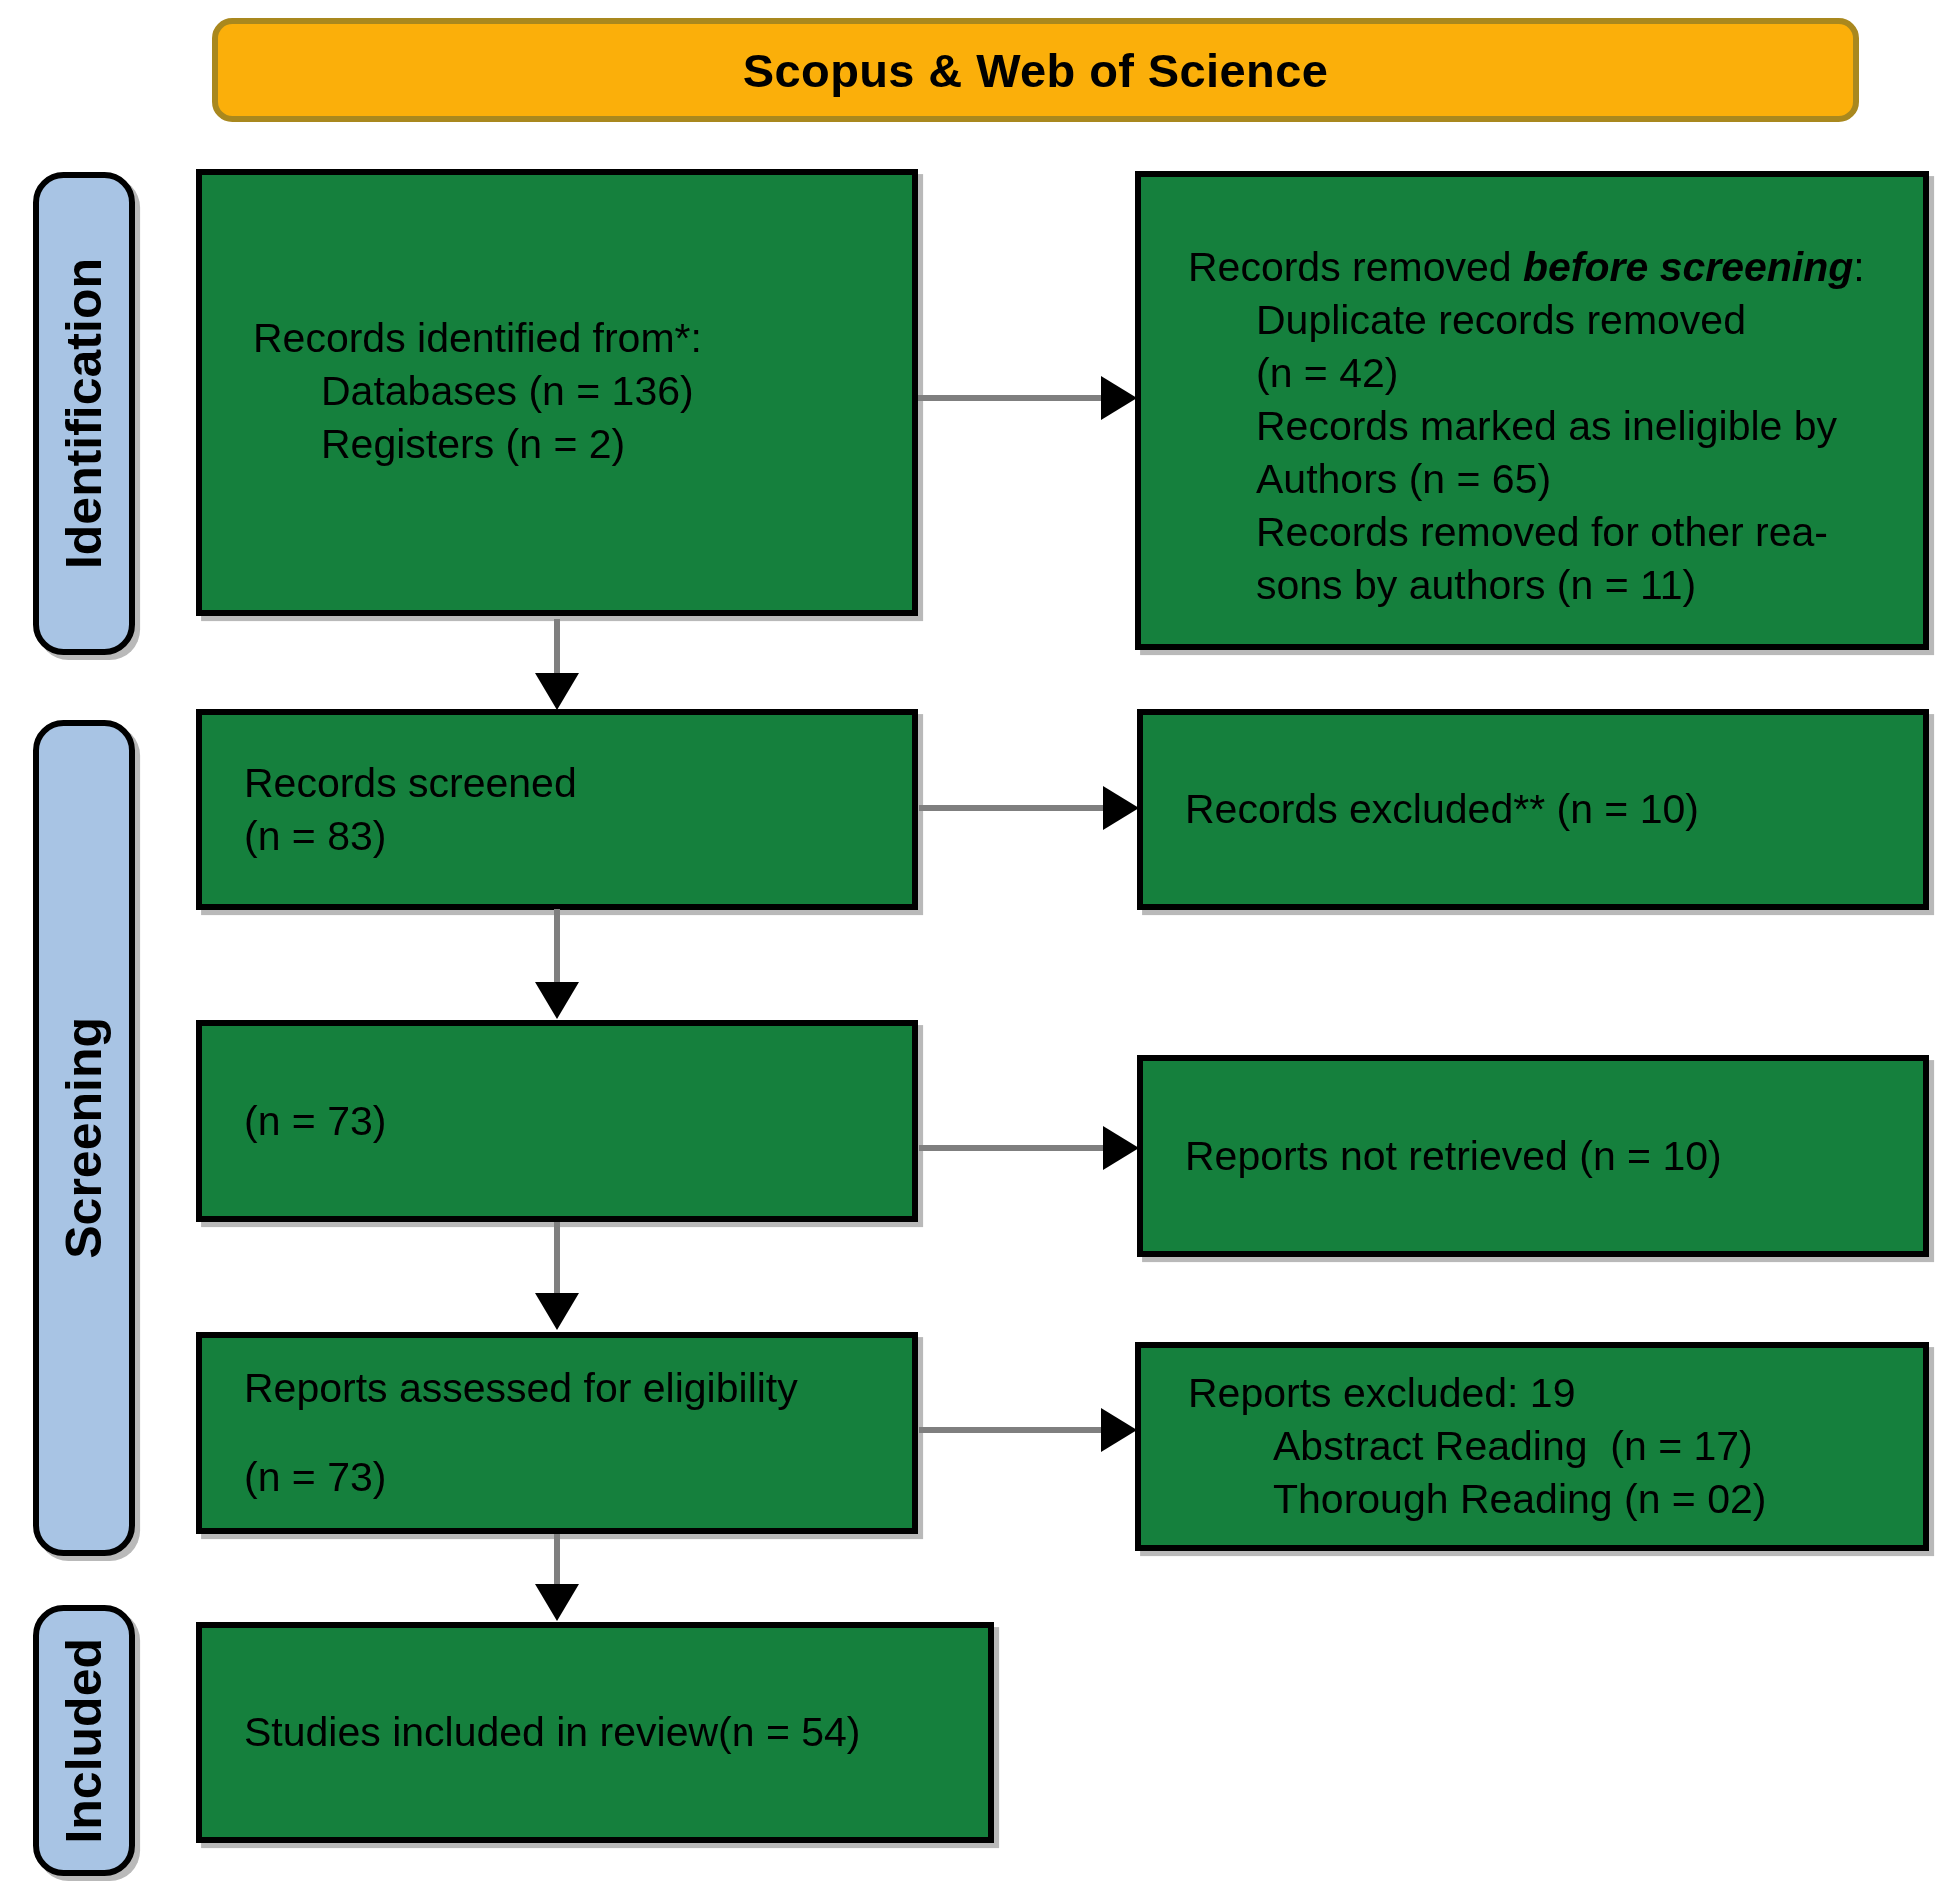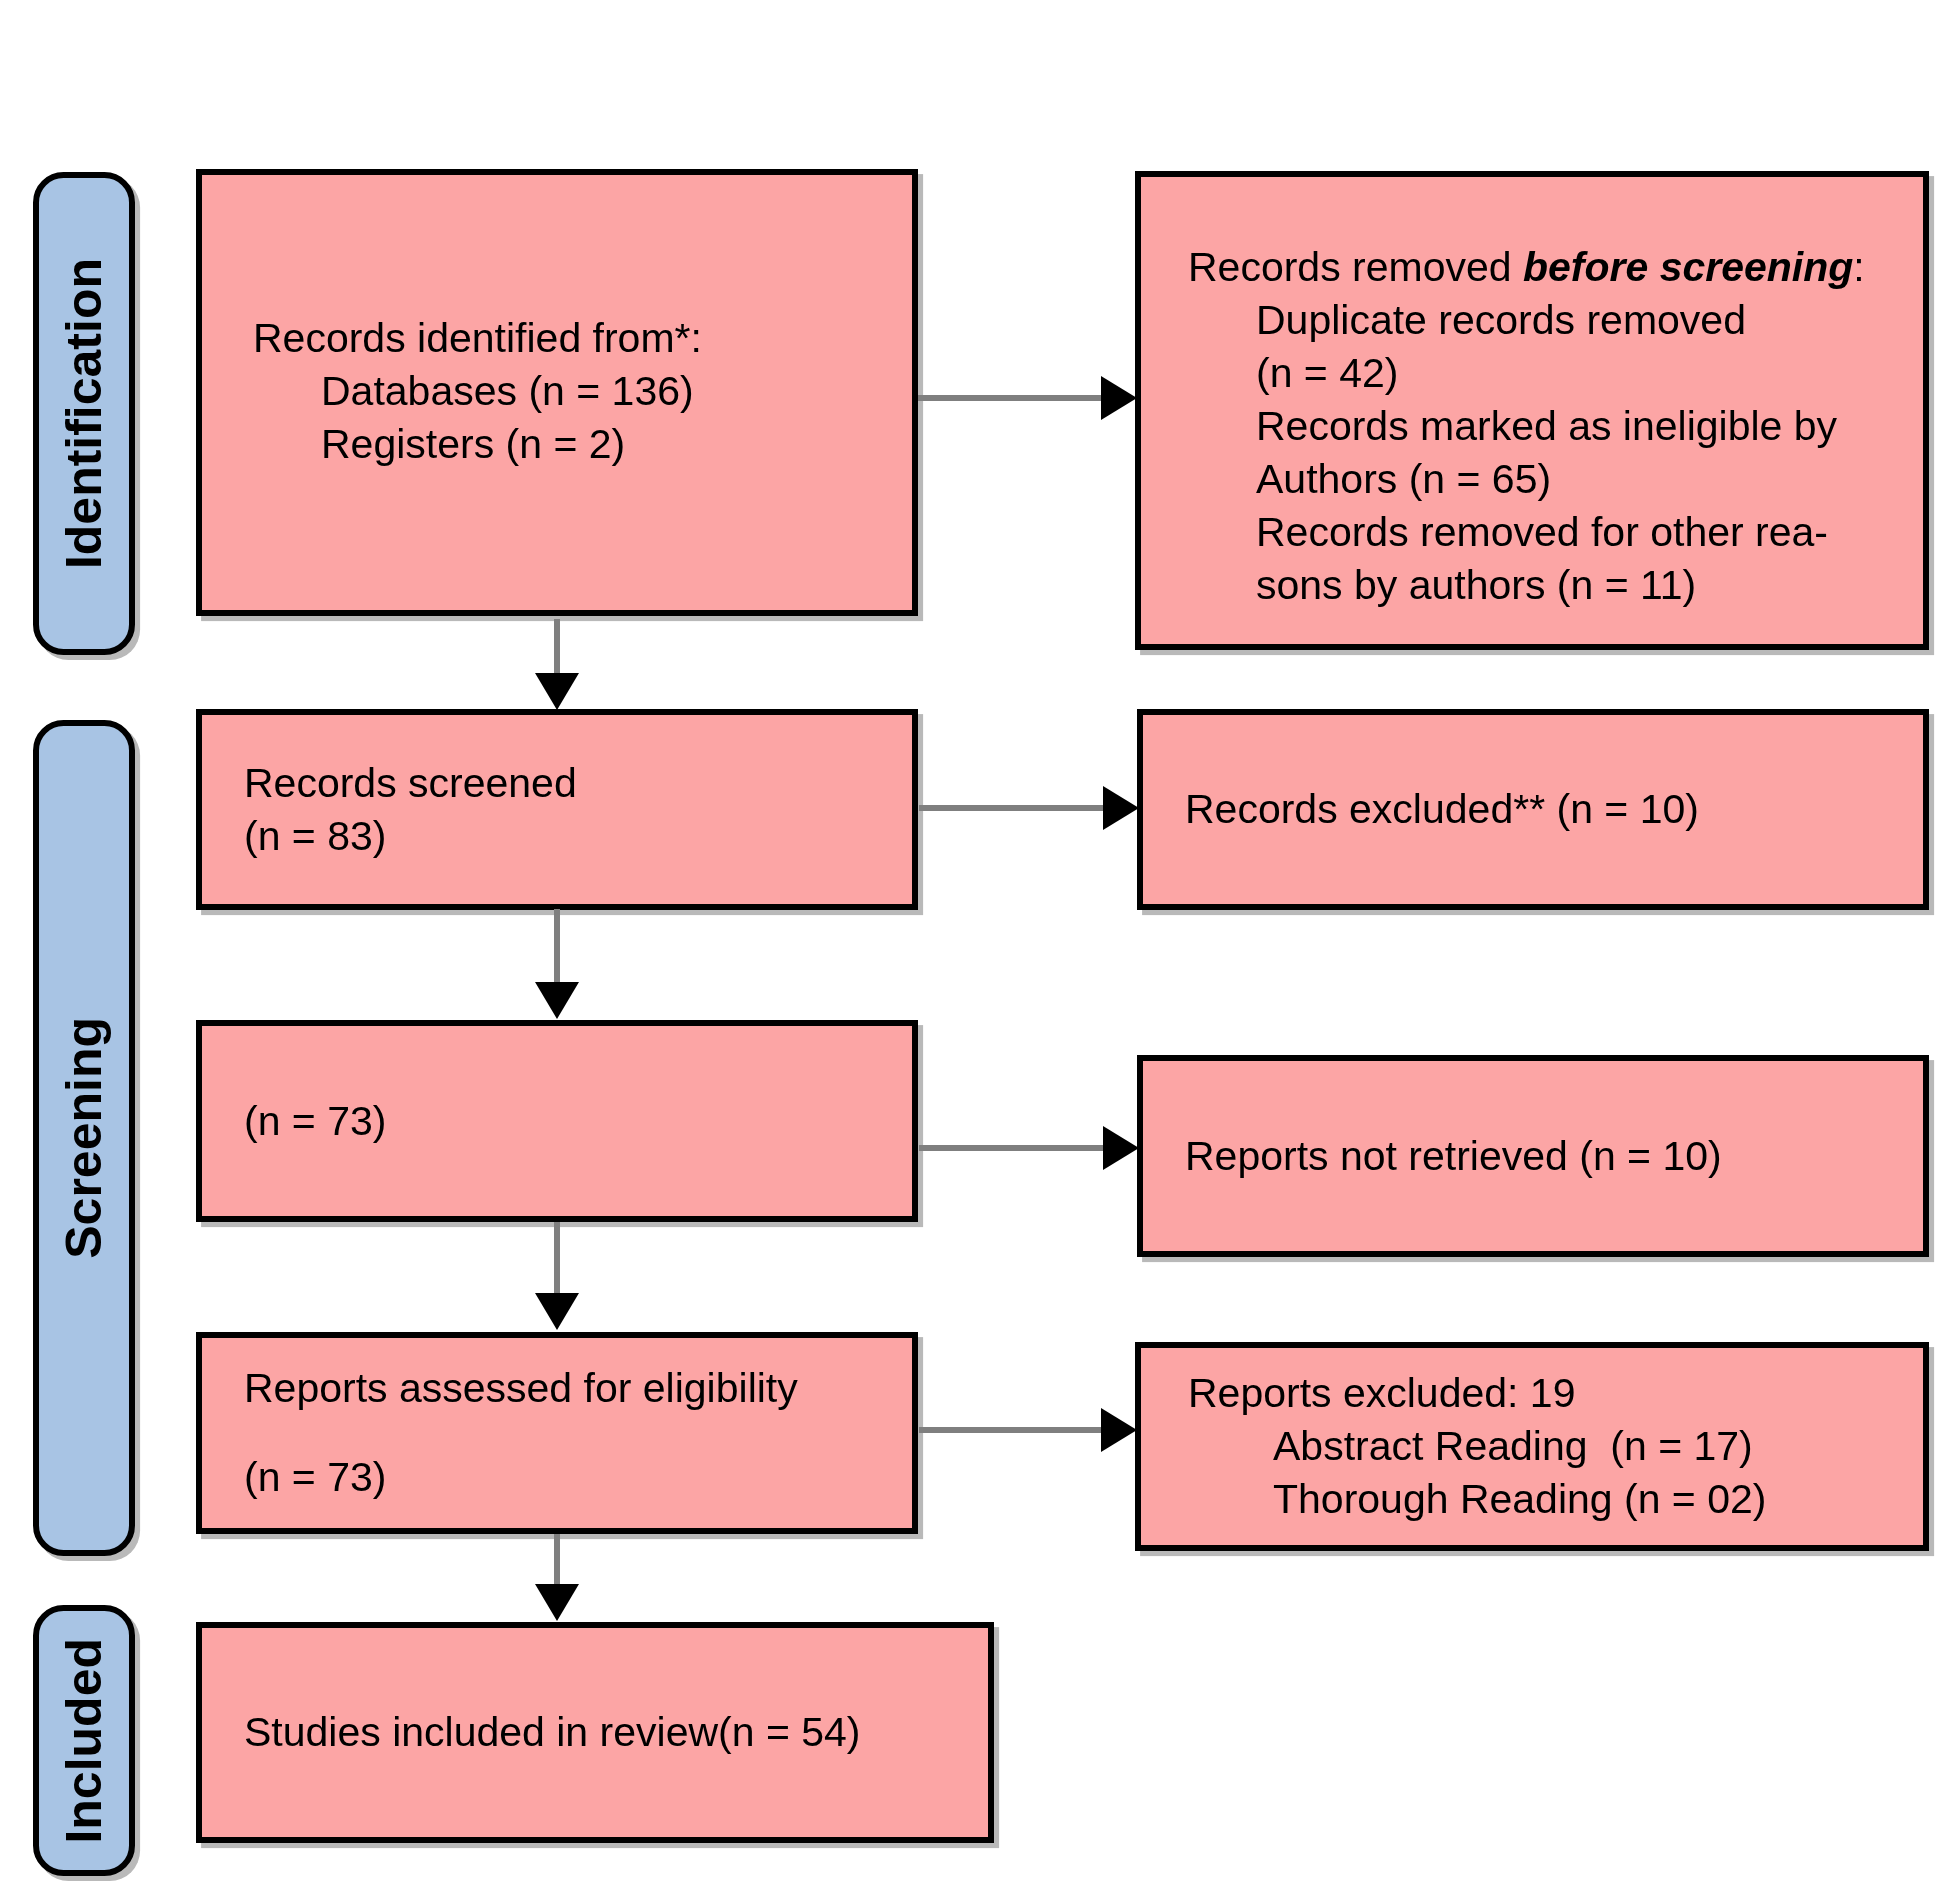--- a/index.html
+++ b/index.html
@@ -44,21 +44,21 @@
     box-shadow:5.1px 5.1px 0 var(--shadow);
   }
   .stage-text{
     writing-mode:vertical-rl;
     transform:rotate(180deg);
     font-size:50px; font-weight:bold;
     white-space:nowrap;
   }
   .fbox{
     position:absolute;
-    background:#fca5a5;
+    background:#15803d;
     border:6px solid var(--box_border);
     box-sizing:border-box;
     display:flex; flex-direction:column;
     box-shadow:5.1px 5.1px 0 var(--shadow);
     font-size:41px;
     line-height:53px;
   }
   .fbox .line{white-space:pre;}
   .indent{padding-left:68px;}
   .center-v{justify-content:center;}
@@ -84,20 +84,23 @@
     border-left:22px solid transparent;
     border-right:22px solid transparent;
     border-top:37px solid var(--arrow_head);
   }
 </style>
 </head>
 <body>
 
 <div class="canvas">
 
+  <div class="banner">
+    <span class="banner-title">Scopus &amp; Web of Science</span>
+  </div>
 
   <div class="stage" style="top:172px;height:483px;">
     <span class="stage-text">Identification</span>
   </div>
   <div class="stage" style="top:720px;height:836px;">
     <span class="stage-text">Screening</span>
   </div>
   <div class="stage" style="top:1605px;height:271px;">
     <span class="stage-text">Included</span>
   </div>

